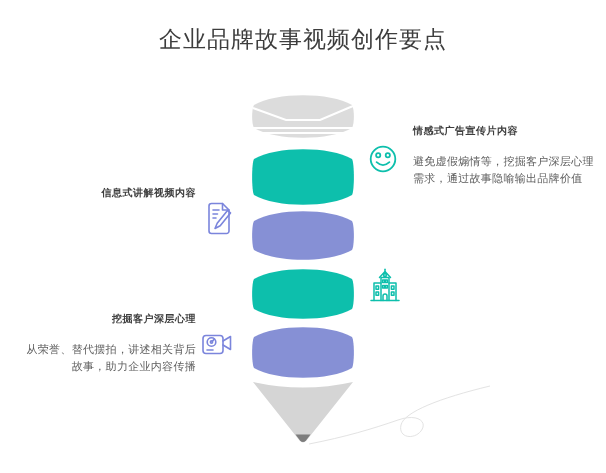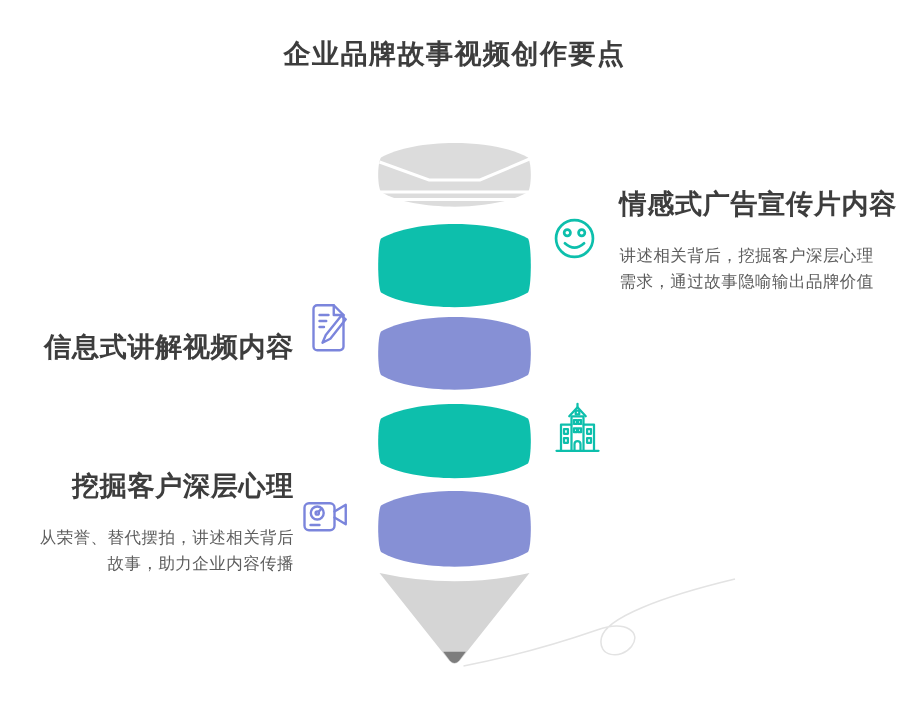--- a/index.html
+++ b/index.html
@@ -11,46 +11,46 @@
     background: #ffffff;
     overflow: hidden;
     font-family: "Liberation Sans", sans-serif;
   }
   .main-title {
     position: absolute;
     top: 24px;
     left: 0;
     width: 100%;
     text-align: center;
-    font-size: 18px;
-    font-weight: bold;
+    font-size: 23px;
+    font-weight: normal;
     color: #3d3d3d;
     letter-spacing: 1px;
   }
   .funnel-svg { position: absolute; left: 248px; top: 92px; }
   .swirl-svg  { position: absolute; left: 300px; top: 378px; }
 
   .text-block { position: absolute; }
   .text-block.align-right { text-align: right; }
   .text-block.align-left  { text-align: left; }
   .block-title {
-    font-size: 18px;
+    font-size: 10px;
     font-weight: bold;
     color: #3d3d3d;
     margin-bottom: 15px;
     letter-spacing: 0.5px;
   }
   .block-body {
     font-size: 11px;
     color: #5d5d5d;
     line-height: 17px;
     white-space: pre-line;
     letter-spacing: 0.3px;
   }
-  #left-block-1 { left: 16px;  top: 186px; width: 180px; margin-top: 33px; }
+  #left-block-1 { left: 16px;  top: 186px; width: 180px; }
   #left-block-2 { left: 16px;  top: 312px; width: 180px; }
   #right-block-1 { left: 413px; top: 124px; width: 186px; }
   #right-block-2 { left: 413px; top: 254px; width: 186px; }
 
   .icon { position: absolute; }
   #icon-doc      { left: 203px; top: 201px; }
   #icon-camera   { left: 201px; top: 331px; }
   #icon-smiley   { left: 368px; top: 144px; }
   #icon-building { left: 370px; top: 268px; }
 </style>
@@ -111,21 +111,21 @@
       <circle cx="10.5" cy="11" r="4.3"></circle>
       <circle cx="10.5" cy="11" r="1.1"></circle>
       <path d="M11.6 9.9 L13.4 8.1"></path>
       <path d="M22 10 L29.5 5.5 V18.5 L22 14"></path>
       <path d="M6 19 h6"></path>
     </g>
   </svg>
 
   <div class="text-block align-left" id="right-block-1">
     <div class="block-title">情感式广告宣传片内容</div>
-    <div class="block-body">讲述相关背后，挖掘客户深层心理
+    <div class="block-body">避免虚假煽情等，挖掘客户深层心理
 需求，通过故事隐喻输出品牌价值</div>
   </div>
 
   <svg class="icon" id="icon-smiley" width="30" height="30" viewBox="0 0 30 30">
     <g fill="none" stroke-width="1.8" stroke-linecap="round" stroke-linejoin="round" stroke="#0dbfac">
       <circle cx="15" cy="15" r="12.3"></circle>
       <circle cx="10.2" cy="11.2" r="2.1"></circle>
       <circle cx="19.8" cy="11.2" r="2.1"></circle>
       <path d="M8.6 18.2 Q15 24 21.4 18.2"></path>
     </g>

